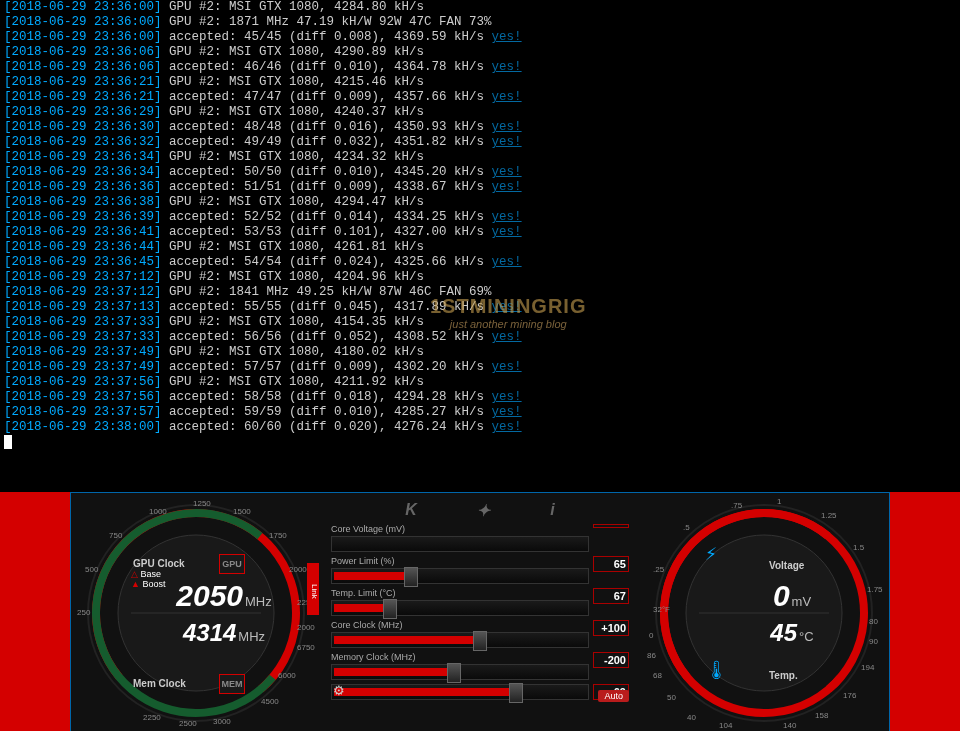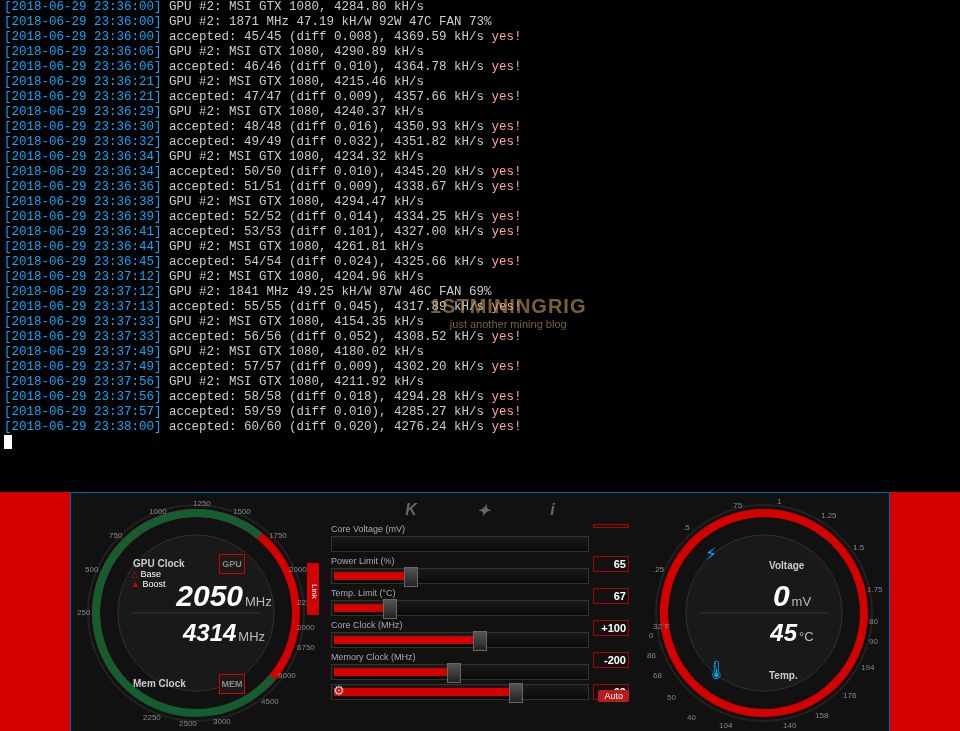--- a/index.html
+++ b/index.html
@@ -9,37 +9,37 @@
     background: #000;
     color: #ccc;
     font-size: 12.5px;
     line-height: 15px;
     padding: 0 4px;
     white-space: pre;
     height: 492px;
     overflow: hidden;
   }
   .terminal .ts { color: #00aaff; }
-  .terminal .yes { color: #fca5a5; }
+  .terminal .yes { color: #0369a1; text-decoration: underline; }
   .terminal .msg { color: #ccc; }
   .cursor { background: #fff; width: 8px; height: 14px; display: inline-block; }
   
   .watermark {
     position: absolute;
     top: 295px;
     left: 430px;
     font-family: Arial, sans-serif;
     font-weight: bold;
     color: #c9a050;
     opacity: 0.6;
     pointer-events: none;
     text-align: center;
   }
   .watermark .wm-main { font-size: 20px; letter-spacing: 1px; }
-  .watermark .wm-sub { font-size: 11px; font-weight: normal; color: #c9a060; }
+  .watermark .wm-sub { font-size: 11px; font-weight: normal; color: #c9a060; font-style: italic; }
   
   .lower {
     position: relative;
     background: #d40000;
     height: 239px;
     display: flex;
   }
   .lower .red-left, .lower .red-right { width: 70px; background: #d40000; }
   .afterburner {
     flex: 1;
@@ -339,21 +339,21 @@
         <line x1="60" y1="120" x2="190" y2="120" stroke="#333" stroke-width="1"></line>
       </svg>
       <div style="position:absolute;top:48px;left:66px;color:#00aaff;font-size:20px">⚡</div>
       <div class="gauge-label" style="top:54px;left:130px">Voltage</div>
       <div class="center">
         <div><span class="clock-val">0</span><span class="clock-unit">mV</span></div>
         <div style="margin-top:6px"><span class="sub-val">45</span><span class="clock-unit">°C</span></div>
       </div>
       <div style="position:absolute;top:166px;left:66px;color:#00aaff;font-size:18px">🌡</div>
       <div class="gauge-label" style="top:164px;left:130px">Temp.</div>
-      <span class="tick-label" style="top:129px;left:14px">32°F</span>
+      <span class="tick-label" style="top:112px;left:14px">32°F</span>
 
       <span class="tick-label" style="top:72px;left:14px">.25</span>
       <span class="tick-label" style="top:30px;left:44px">.5</span>
       <span class="tick-label" style="top:8px;left:92px">.75</span>
       <span class="tick-label" style="top:4px;left:138px">1</span>
       <span class="tick-label" style="top:18px;left:182px">1.25</span>
       <span class="tick-label" style="top:50px;left:214px">1.5</span>
       <span class="tick-label" style="top:92px;left:228px">1.75</span>
 
       <span class="tick-label" style="top:138px;left:10px">0</span>

